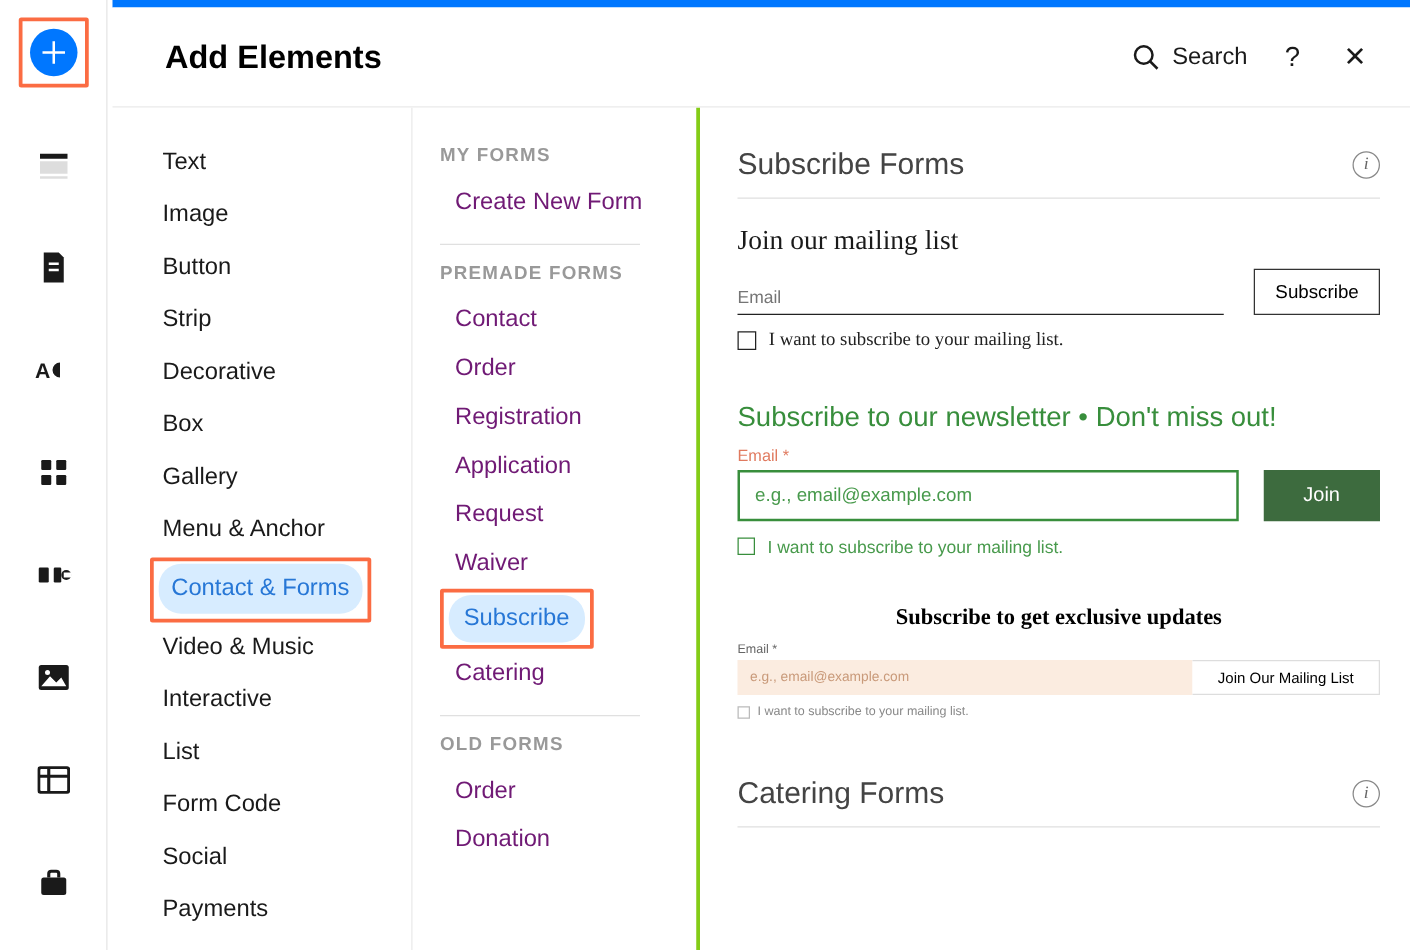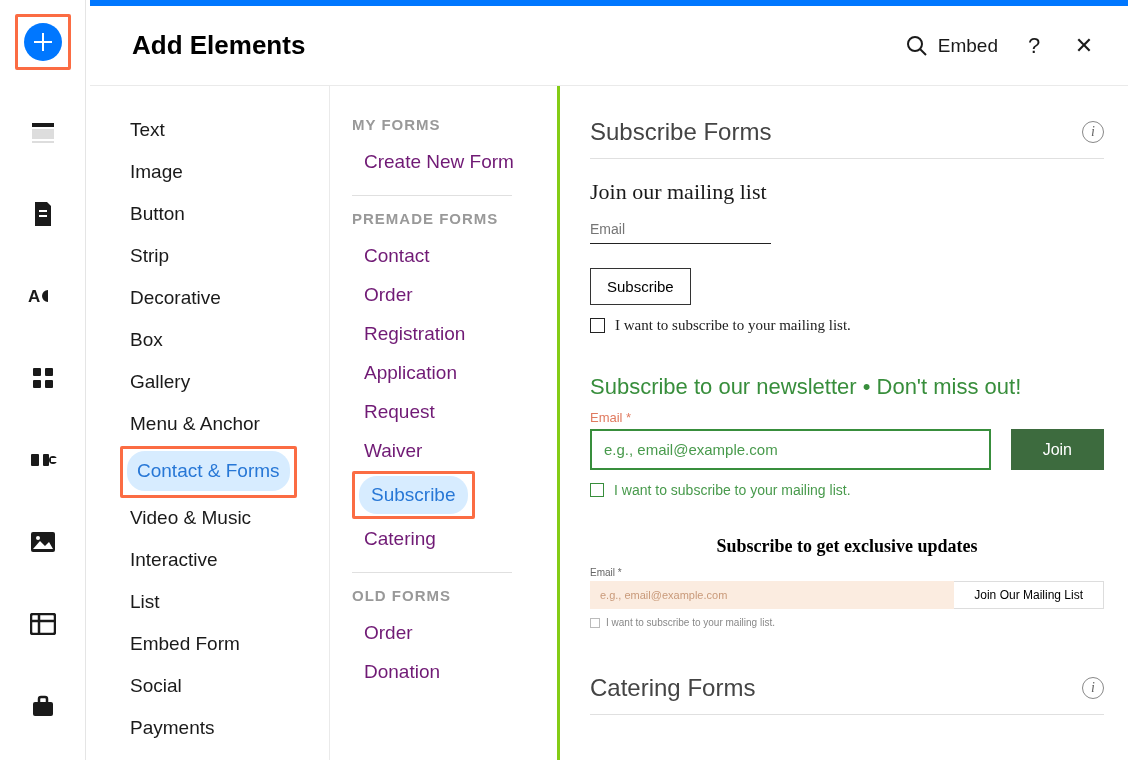--- a/index.html
+++ b/index.html
@@ -177,23 +177,22 @@
       cursor: pointer;
     }
     
     .form1-title {
       font-family: Georgia, serif;
       font-size: 22px;
       color: #1a1a1a;
       margin-bottom: 10px;
     }
     .form1-row {
-      display: flex; align-items: flex-start; gap: 24px;
+      display: flex; align-items: flex-end; gap: 24px;
       margin-bottom: 8px;
-      flex-direction: column;
     }
     .form1-input {
       flex: 1;
       border: none;
       border-bottom: 1.5px solid #222;
       font-size: 14px;
       padding: 6px 0;
       outline: none;
       color: #555;
     }
@@ -376,21 +375,21 @@
 
 <div class="panel">
   <div class="panel-header">
     <div class="panel-title">Add Elements</div>
     <div class="header-actions">
       <div class="search-wrap">
         <svg width="22" height="22" viewBox="0 0 22 22">
             <circle cx="9" cy="9" r="7" fill="none" stroke="#1a1a1a" stroke-width="2"></circle>
             <line x1="14" y1="14" x2="20" y2="20" stroke="#1a1a1a" stroke-width="2"></line>
           </svg>
-        <span>Embed</span>
+        <span>Search</span>
       </div>
       <div class="help-btn">?</div>
       <div class="close-btn">✕</div>
     </div>
   </div>
 
   <div class="columns">
     <div class="col1">
       <div class="cat-item-row"><span class="cat-item">Text</span></div>
       <div class="cat-item-row"><span class="cat-item">Image</span></div>
@@ -401,21 +400,21 @@
       <div class="cat-item-row"><span class="cat-item">Gallery</span></div>
       <div class="cat-item-row"><span class="cat-item">Menu &amp; Anchor</span></div>
       <div class="cat-item-row">
         <span class="highlight-wrap">
           <span class="cat-item selected">Contact &amp; Forms</span>
         </span>
       </div>
       <div class="cat-item-row"><span class="cat-item">Video &amp; Music</span></div>
       <div class="cat-item-row"><span class="cat-item">Interactive</span></div>
       <div class="cat-item-row"><span class="cat-item">List</span></div>
-      <div class="cat-item-row"><span class="cat-item">Embed Form</span></div>
+      <div class="cat-item-row"><span class="cat-item">Form Code</span></div>
       <div class="cat-item-row"><span class="cat-item">Social</span></div>
       <div class="cat-item-row"><span class="cat-item">Payments</span></div>
     </div>
 
     <div class="col2">
       <div class="col2-header">MY FORMS</div>
       <div class="col2-item-row"><span class="col2-item">Create New Form</span></div>
       <div class="col2-divider"></div>
       <div class="col2-header">PREMADE FORMS</div>
       <div class="col2-item-row"><span class="col2-item">Contact</span></div>

